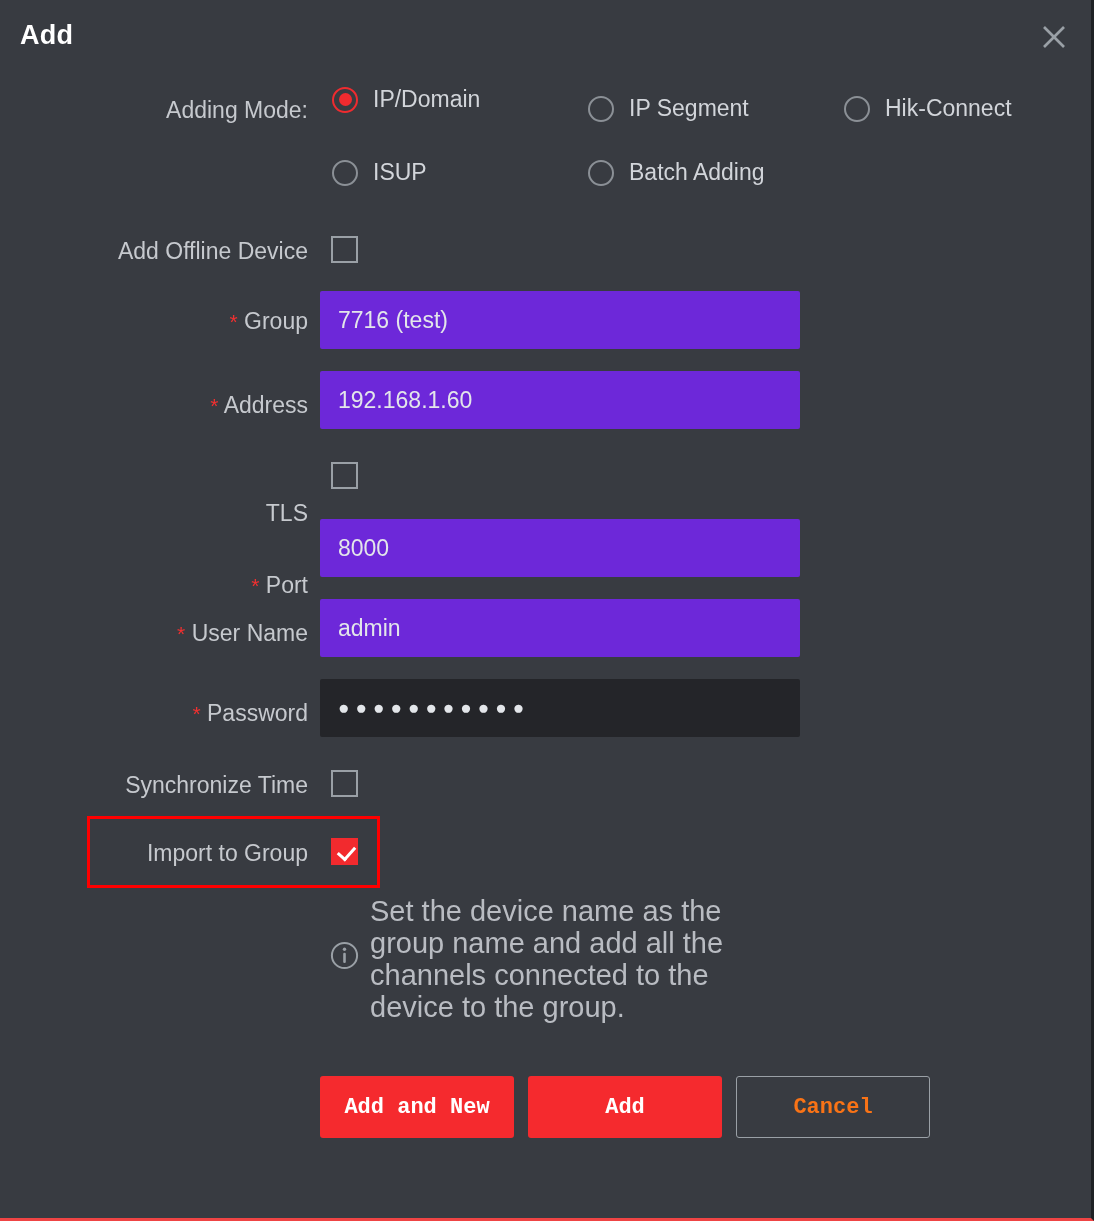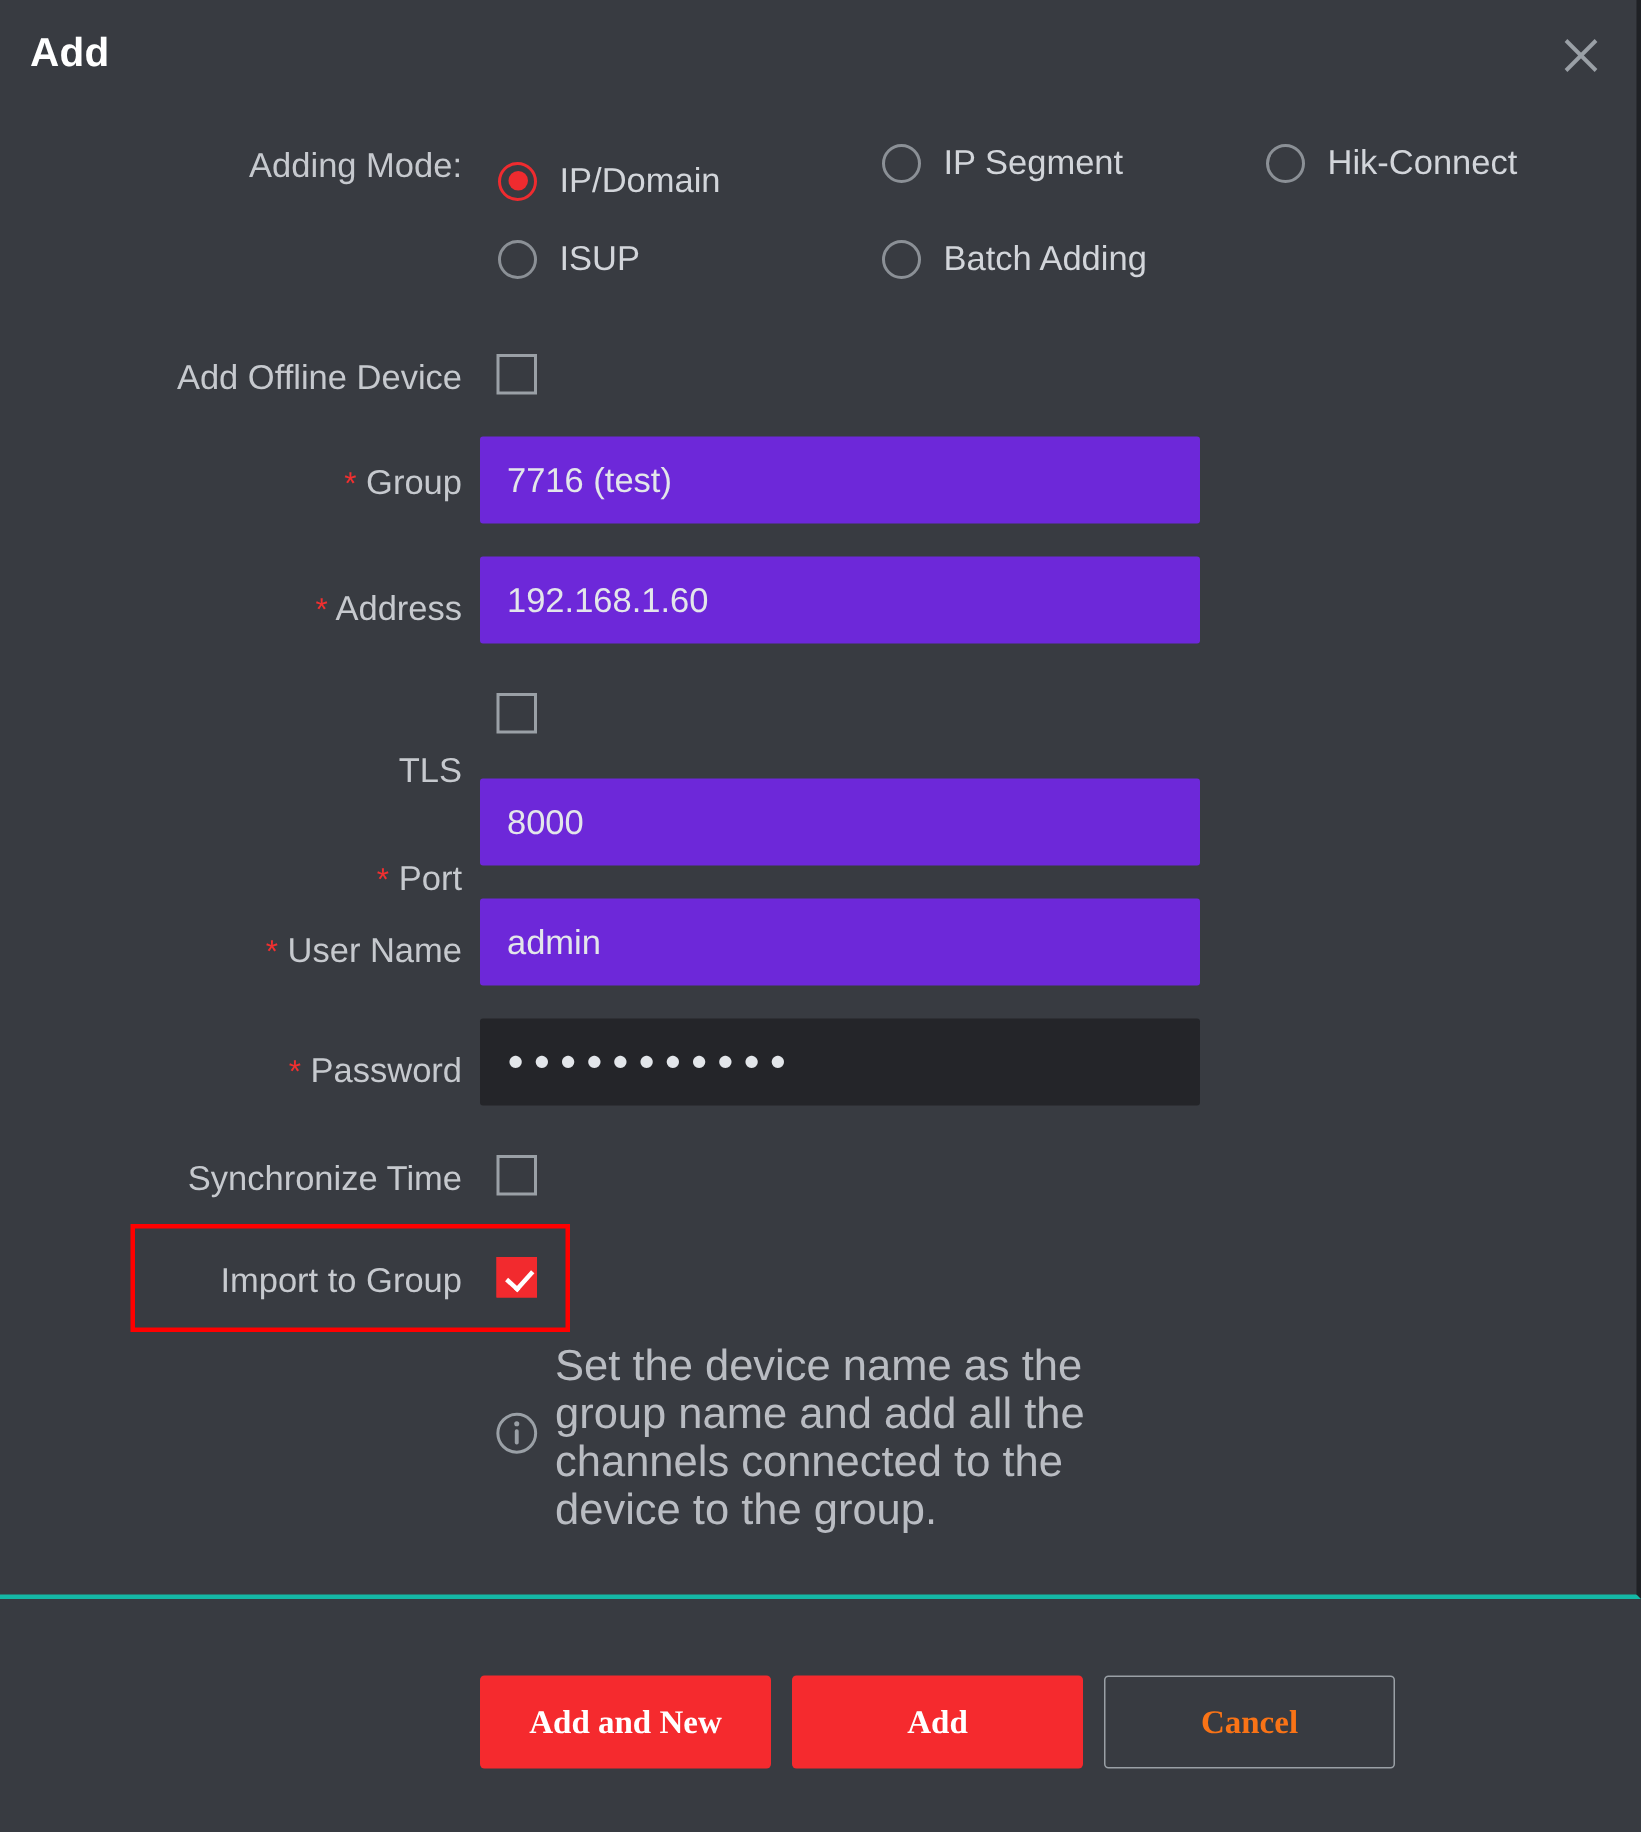--- a/index.html
+++ b/index.html
@@ -8,24 +8,24 @@
     width: 1094px;
     height: 1221px;
     background: #383b41;
     font-family: "Liberation Sans", sans-serif;
     overflow: hidden;
   }
 
   .dialog {
     position: relative;
     width: 1094px;
-    height: 1066px;
+    height: 1221px;
     background: #383b41;
     border-right: 3px solid #1f2125;
-    border-bottom: 3px solid #14b8a6;
+    border-bottom: 3px solid #ef4444;
   }
 
   
   .titlebar {
     position: absolute;
     left: 0; top: 0;
     width: 1094px; height: 72px;
   }
   .dialog-title {
     position: absolute;
@@ -164,27 +164,27 @@
     left: 370px; top: 895px;
     width: 400px;
     font-size: 29px;
     line-height: 32px;
     color: #b9bcc2;
   }
 
   
   .btn {
     position: absolute;
-    top: 1117px;
+    top: 1076px;
     height: 62px;
     border: none;
     border-radius: 3px;
     font-size: 22px;
     font-weight: bold;
-    font-family: Liberation Serif, serif;
+    font-family: Liberation Mono, monospace;
     cursor: pointer;
   }
   .btn-primary {
     background: #f52a2e;
     color: #ffffff;
   }
   .btn-ghost {
     background: transparent;
     color: #f97316;
     border: 1px solid #9aa0a6;
@@ -203,21 +203,21 @@
     <div class="close-btn">
       <svg width="36" height="36" viewBox="0 0 36 36" aria-hidden="true">
         <line x1="8" y1="8" x2="28" y2="28" stroke="#9aa0a6" stroke-width="2.6"></line>
         <line x1="28" y1="8" x2="8" y2="28" stroke="#9aa0a6" stroke-width="2.6"></line>
       </svg>
     </div>
   </div>
 
   <div class="label-col" style="top:97px;">Adding Mode:</div>
 
-  <div class="radio-item" style="left:332px; top:107px;">
+  <div class="radio-item" style="left:332px; top:86px;">
     <span class="radio checked"></span>
     <span class="radio-label">IP/Domain</span>
   </div>
 
   <div class="radio-item" style="left:588px; top:95px;">
     <span class="radio"></span>
     <span class="radio-label">IP Segment</span>
   </div>
 
   <div class="radio-item" style="left:844px; top:95px;">

